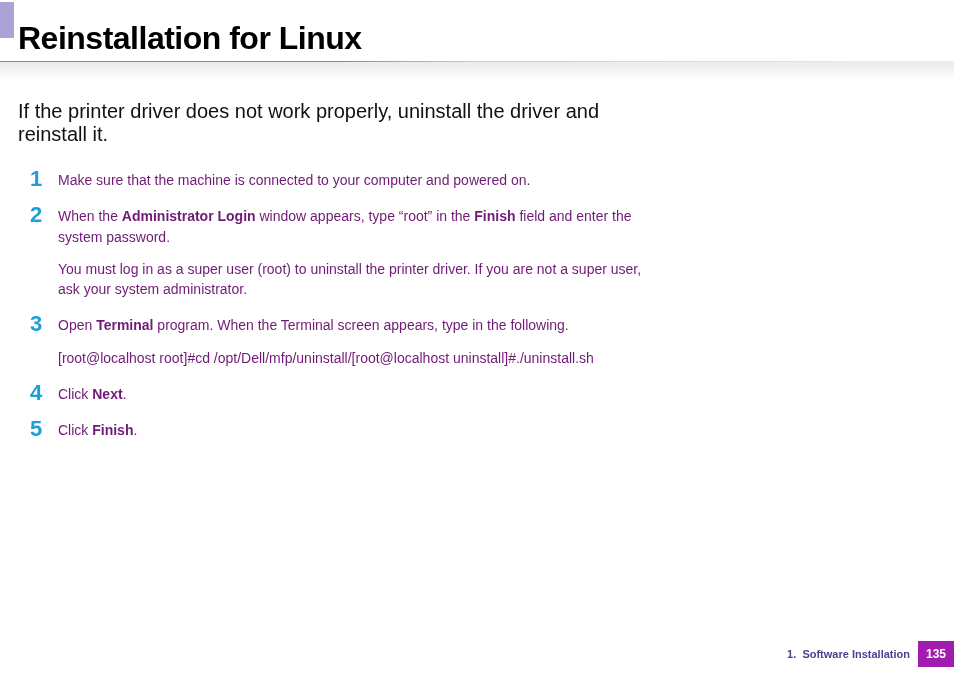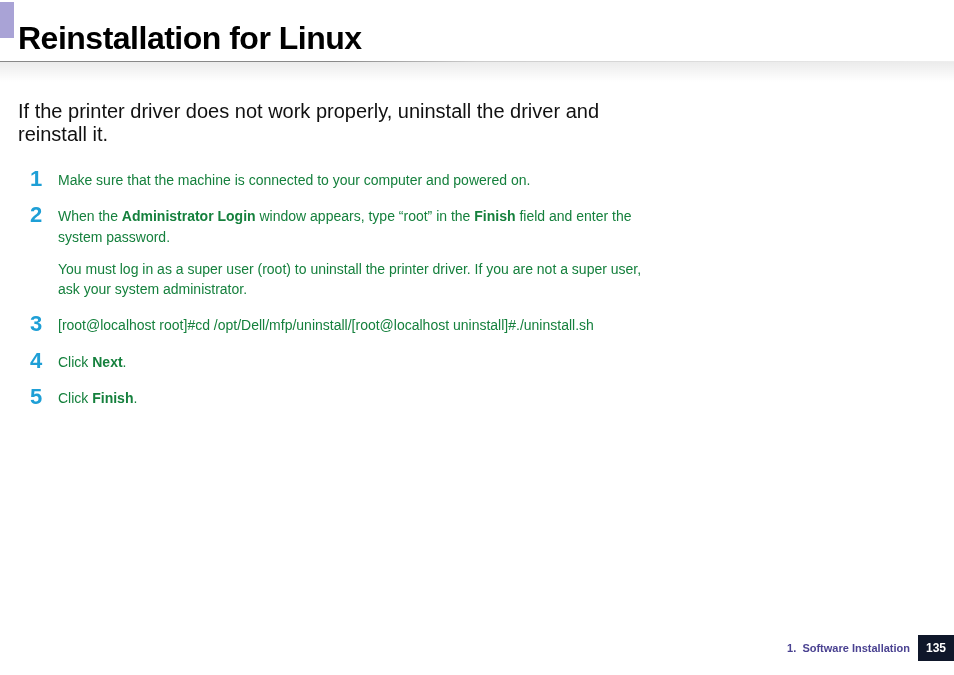--- a/index.html
+++ b/index.html
@@ -66,48 +66,48 @@
       font-size: 22px;
       font-weight: 700;
       color: #1e9fd6;
       width: 28px;
       flex-shrink: 0;
       line-height: 1;
       margin-top: -2px;
     }
     .step-body {
       font-size: 14px;
-      color: #15803d;
+      color: #701a75;
       line-height: 1.45;
       padding-top: 0;
     }
     .step-body p {
       margin-bottom: 12px;
     }
     .step-body p:last-child {
       margin-bottom: 0;
     }
     .bold {
       font-weight: 700;
     }
     .footer {
       position: absolute;
-      bottom: 14px;
+      bottom: 8px;
       right: 0;
       display: flex;
       align-items: center;
       font-size: 11px;
     }
     .footer-section {
       font-weight: 700;
       color: #4a4291;
       margin-right: 8px;
     }
     .footer-pagenum {
-      background: #0f172a;
+      background: #a21caf;
       color: #fff;
       font-weight: 700;
       padding: 6px 8px;
       font-size: 12px;
     }
   </style>
 </head>
 <body>
 
 <div class="header">
@@ -129,20 +129,21 @@
       <div class="step">
         <div class="step-number">2</div>
         <div class="step-body">
           <p>When the <span class="bold">Administrator Login</span> window appears, type “root” in the <span class="bold">Finish</span> field and enter the system password.</p>
           <p>You must log in as a super user (root) to uninstall the printer driver. If you are not a super user, ask your system administrator.</p>
         </div>
       </div>
       <div class="step">
         <div class="step-number">3</div>
         <div class="step-body">
+          <p>Open <span class="bold">Terminal</span> program. When the Terminal screen appears, type in the following.</p>
           <p>[root@localhost root]#cd /opt/Dell/mfp/uninstall/[root@localhost uninstall]#./uninstall.sh</p>
         </div>
       </div>
       <div class="step">
         <div class="step-number">4</div>
         <div class="step-body">
           <p>Click <span class="bold">Next</span>.</p>
         </div>
       </div>
       <div class="step">

